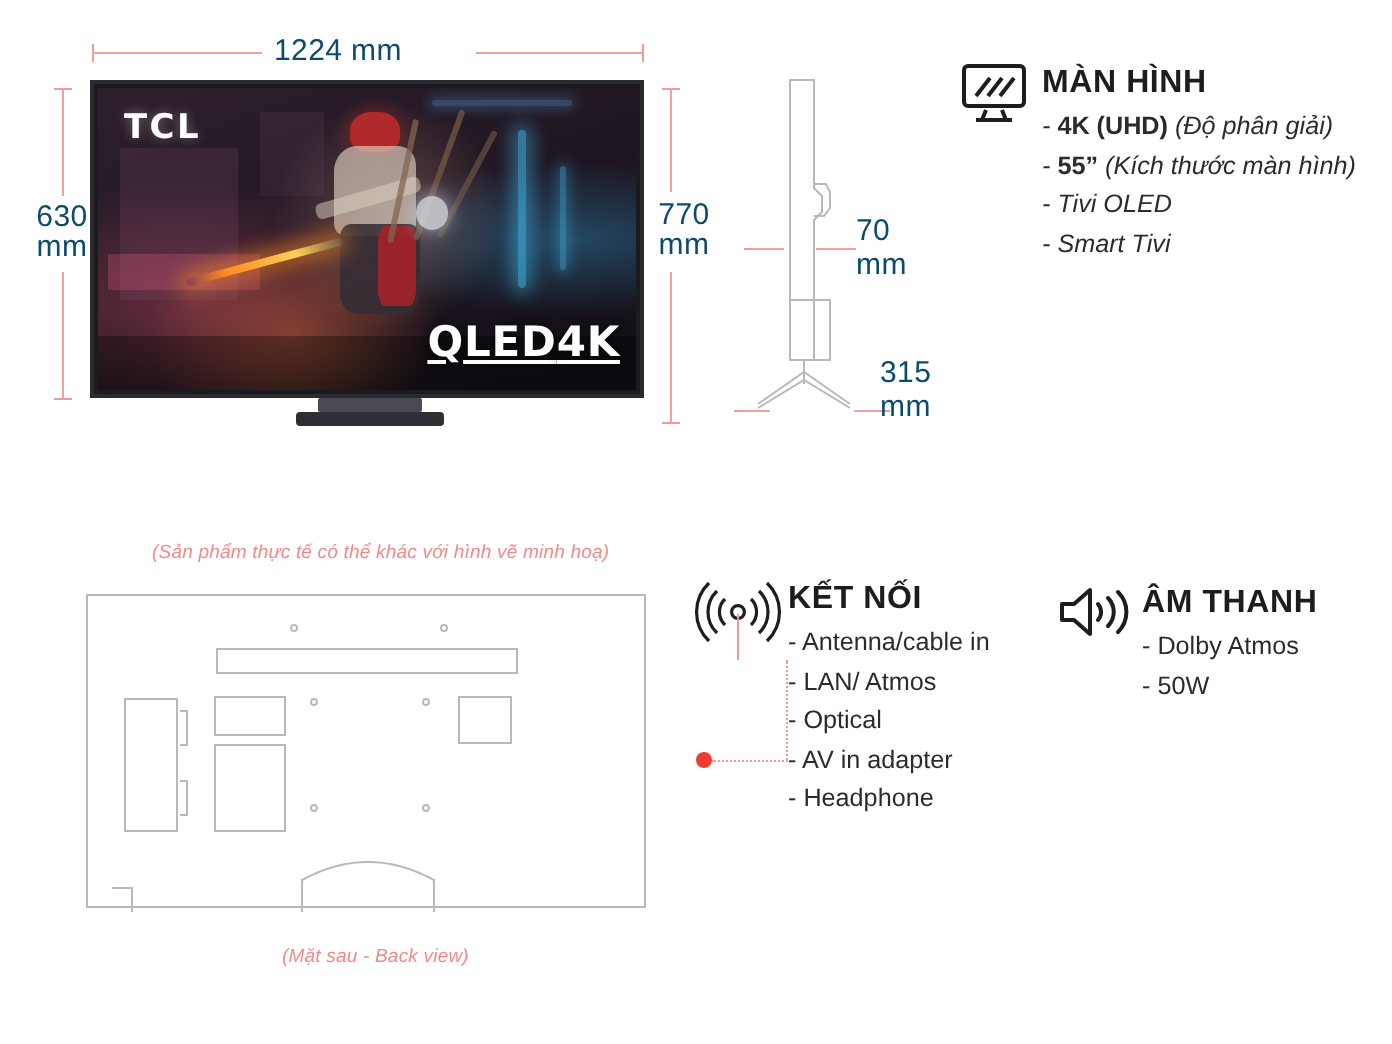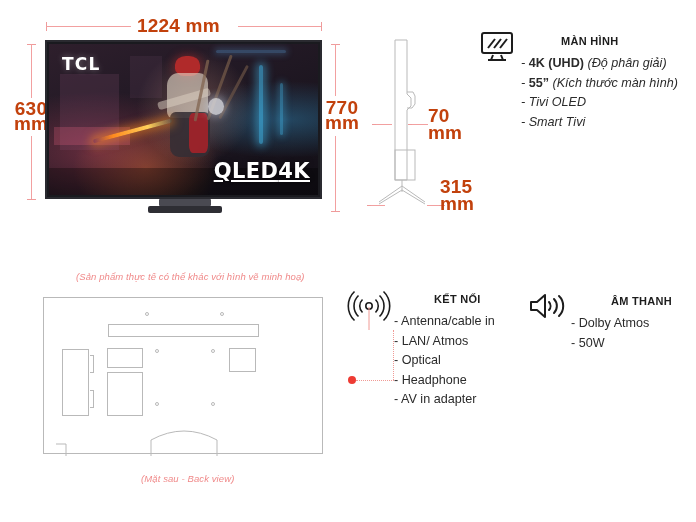--- a/index.html
+++ b/index.html
@@ -35,26 +35,25 @@
     background: #f2a0a0;
   }
   .dimcap-h {
     position: absolute;
     height: 1px;
     width: 9px;
     background: #ef9b9b;
   }
   .dimtext {
     position: absolute;
-    font-size: 19px;
-    color: #c2410c;
+    font-size: 15px;
+    color: #0c4a6e;
     line-height: 15px;
     letter-spacing: .2px;
     white-space: nowrap;
-    font-weight: bold;
   }
   .dimtext.stack { text-align: center; }
 
   
   #front-tv {
     position: absolute;
     left: 45px;
     top: 40px;
     width: 277px;
     height: 159px;
@@ -126,27 +125,26 @@
     color: #f08a8a;
     white-space: nowrap;
     letter-spacing: .1px;
   }
 
   
   .spec {
     position: absolute;
   }
   .spec-title {
-    font-size: 11px;
+    font-size: 16px;
     font-weight: bold;
     color: #1d1d1d;
     letter-spacing: .3px;
     line-height: 17px;
     white-space: nowrap;
-    margin-left: 40px;
   }
   .spec-list {
     margin: 4px 0 0 0;
     padding: 0;
     list-style: none;
   }
   .spec-list li {
     font-size: 12.6px;
     font-style: italic;
     color: #2b2b2b;
@@ -341,22 +339,22 @@
     </g>
     <line x1="23" y1="18" x2="23" y2="41" stroke="#f09a95" stroke-width="1"></line>
   </svg>
 </div>
 <div class="spec" style="left:394px; top:291px; width:140px;">
   <div class="spec-title">KẾT NỐI</div>
   <ul class="spec-list plain">
     <li><span>- </span><span>Antenna/cable in</span></li>
     <li><span>- </span><span>LAN/ Atmos</span></li>
     <li><span>- </span><span>Optical</span></li>
+    <li><span>- </span><span>AV in adapter</span></li>
     <li><span>- </span><span>Headphone</span></li>
-    <li><span>- </span><span>AV in adapter</span></li>
   </ul>
 </div>
 
 <div class="icon-box" style="left:528px; top:291px;">
   <svg width="40" height="30" viewBox="0 0 40 30">
     <path d="M3 11 L9 11 L17 4 L17 26 L9 19 L3 19 Z" fill="none" stroke="#1d1d1d" stroke-width="2" stroke-linejoin="round"></path>
     <g fill="none" stroke="#1d1d1d" stroke-width="2" stroke-linecap="round">
       <path d="M21 11 a6 6 0 0 1 0 8"></path>
       <path d="M26 8 a10 10 0 0 1 0 14"></path>
       <path d="M31 5 a14 14 0 0 1 0 20"></path>

